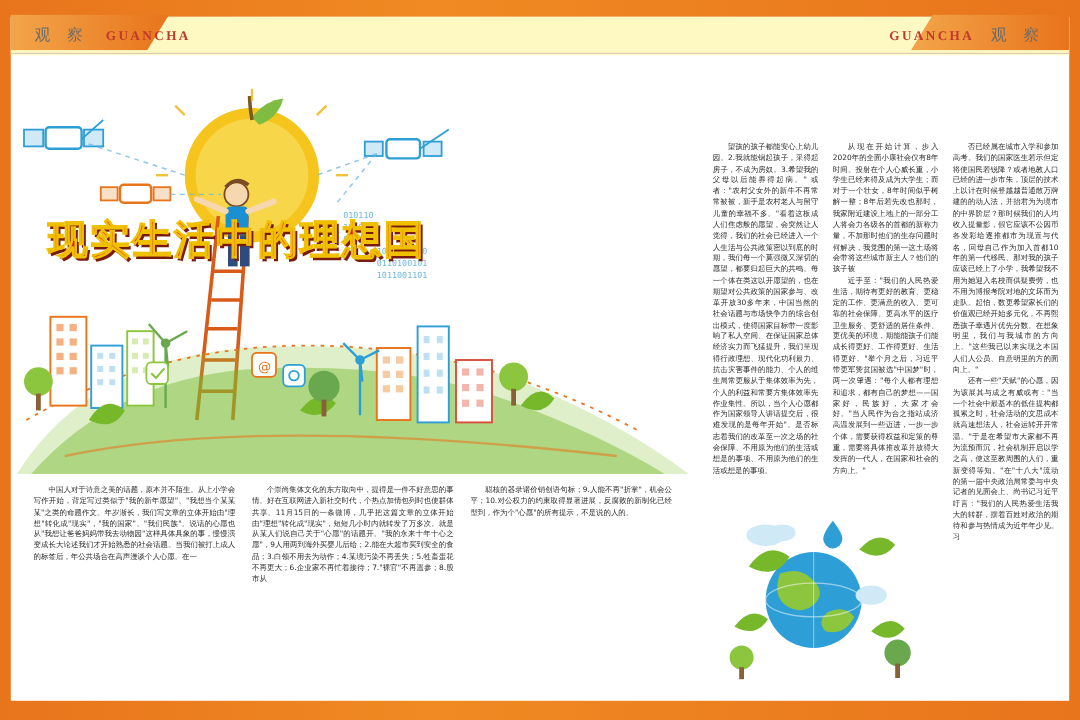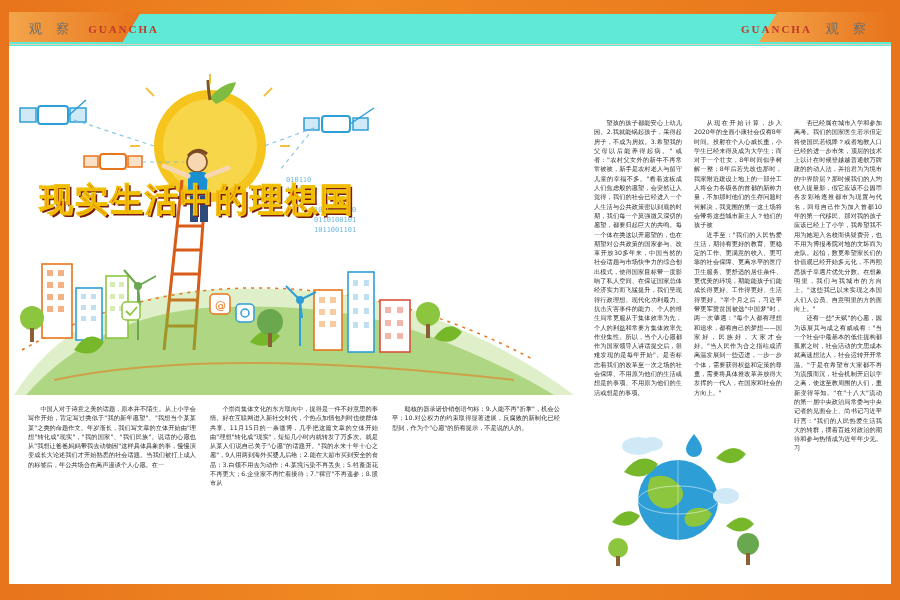--- a/index.html
+++ b/index.html
@@ -27,21 +27,21 @@
     position:absolute;left:0;top:0;width:9px;height:600px;
     background:#e8741c;
   }
   .edge-right{
     position:absolute;right:0;top:0;width:9px;height:600px;
     background:#e8741c;
   }
   
   .header{
     position:absolute;left:9px;right:9px;top:14px;height:32px;
-    background:#5eead4;
+    background:#fef9c3;
   }
   .hdr-rule{
     position:absolute;left:0;right:0;top:30px;height:1px;background:#e0cdb8;
   }
   .hdr-left{
     position:absolute;left:20px;top:6px;display:flex;align-items:baseline;gap:14px;
   }
   .hdr-right{
     position:absolute;right:20px;top:6px;display:flex;align-items:baseline;gap:14px;
   }

